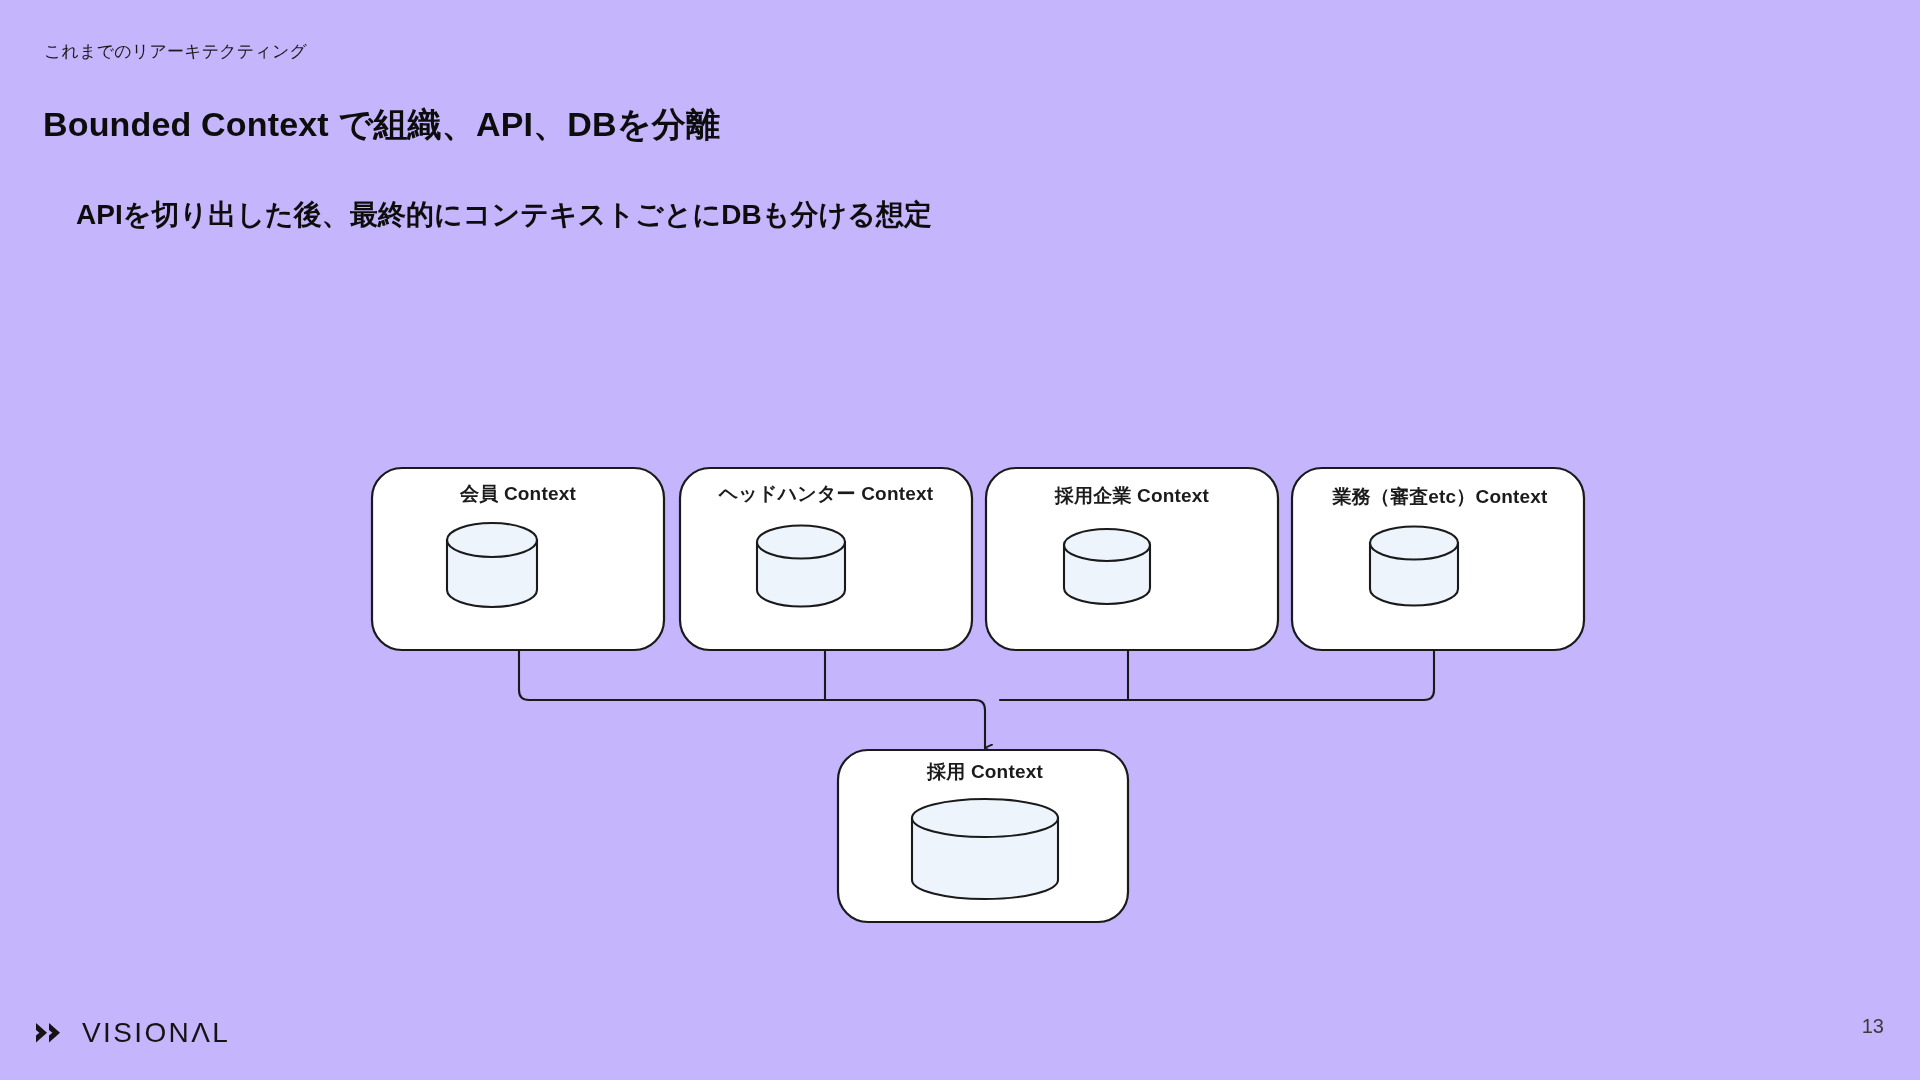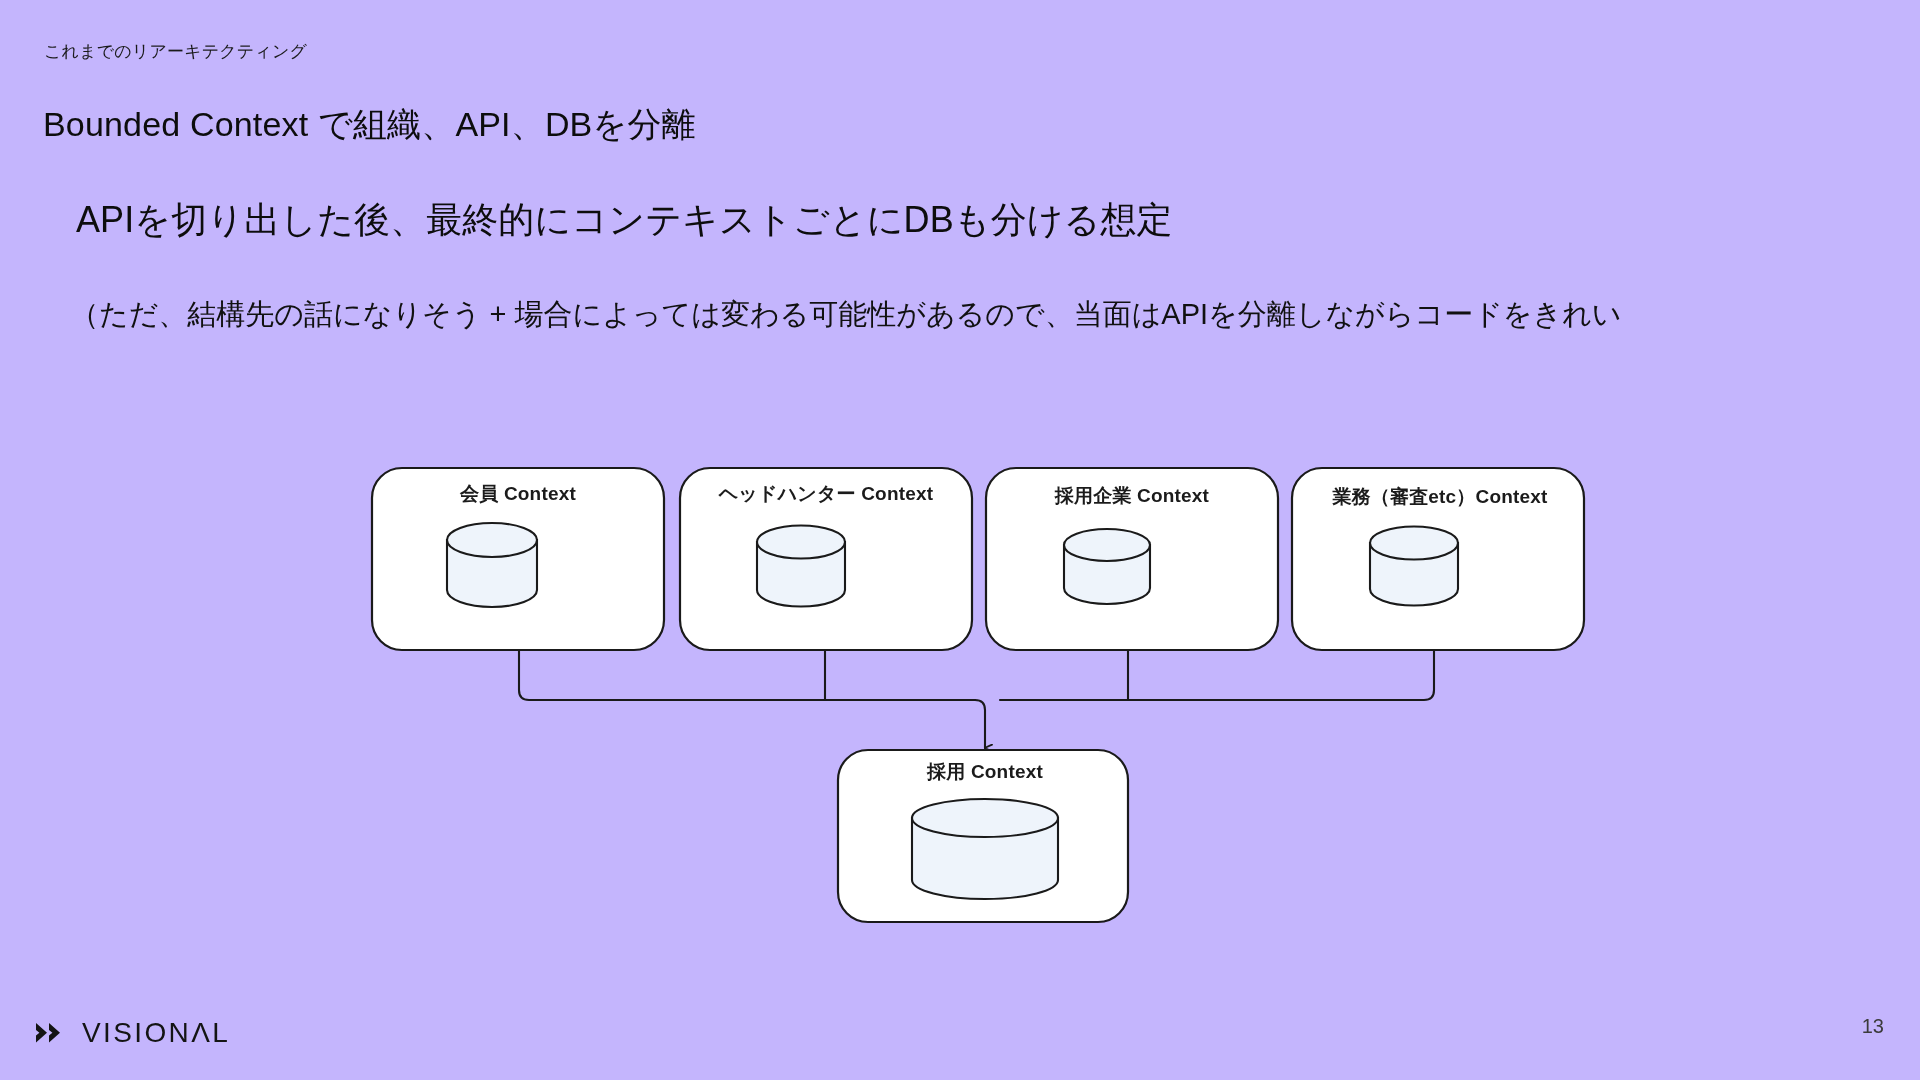--- a/index.html
+++ b/index.html
@@ -34,33 +34,33 @@
     letter-spacing: 0.01em;
     color: #1a1a1a;
     white-space: nowrap;
   }
 
   .slide-title {
     position: absolute;
     left: 43px;
     top: 79px;
     font-size: 34px;
-    font-weight: 400;
+    font-weight: 700;
     letter-spacing: 0.005em;
     color: #0d0d0d;
     white-space: nowrap;
   }
 
   
   .lead {
     position: absolute;
     left: 76px;
     top: 196px;
-    font-size: 36px;
-    font-weight: 400;
+    font-size: 28px;
+    font-weight: 700;
     letter-spacing: 0.002em;
     color: #0d0d0d;
     white-space: nowrap;
   }
 
   .note {
     position: absolute;
     left: 70px;
     top: 291px;
     width: 1800px;
@@ -130,21 +130,20 @@
 
 <div class="slide">
 
   <div class="eyebrow">これまでのリアーキテクティング</div>
 
   <h1 class="slide-title">Bounded Context で組織、API、DBを分離</h1>
 
   <div class="lead">APIを切り出した後、最終的にコンテキストごとにDBも分ける想定</div>
 
   <div class="note">
-    <span class="note-line">（ただ、結構先の話になりそう + 場合によっては変わる可能性があるので、当面はAPIを分離しながらコードをきれい</span>
   </div>
 
   <div class="diagram">
     <svg width="1920" height="1080" viewBox="0 0 1920 1080" xmlns="http://www.w3.org/2000/svg">
 
       <defs>
         <marker id="arrowhead" markerWidth="9" markerHeight="9" refX="4" refY="7.6" orient="auto" markerUnits="userSpaceOnUse">
           <path d="M0.6,0.6 L4,8 L7.4,0.6" fill="none" stroke="#1a1a1a" stroke-width="1.8" stroke-linecap="round" stroke-linejoin="round"></path>
         </marker>
       </defs>

